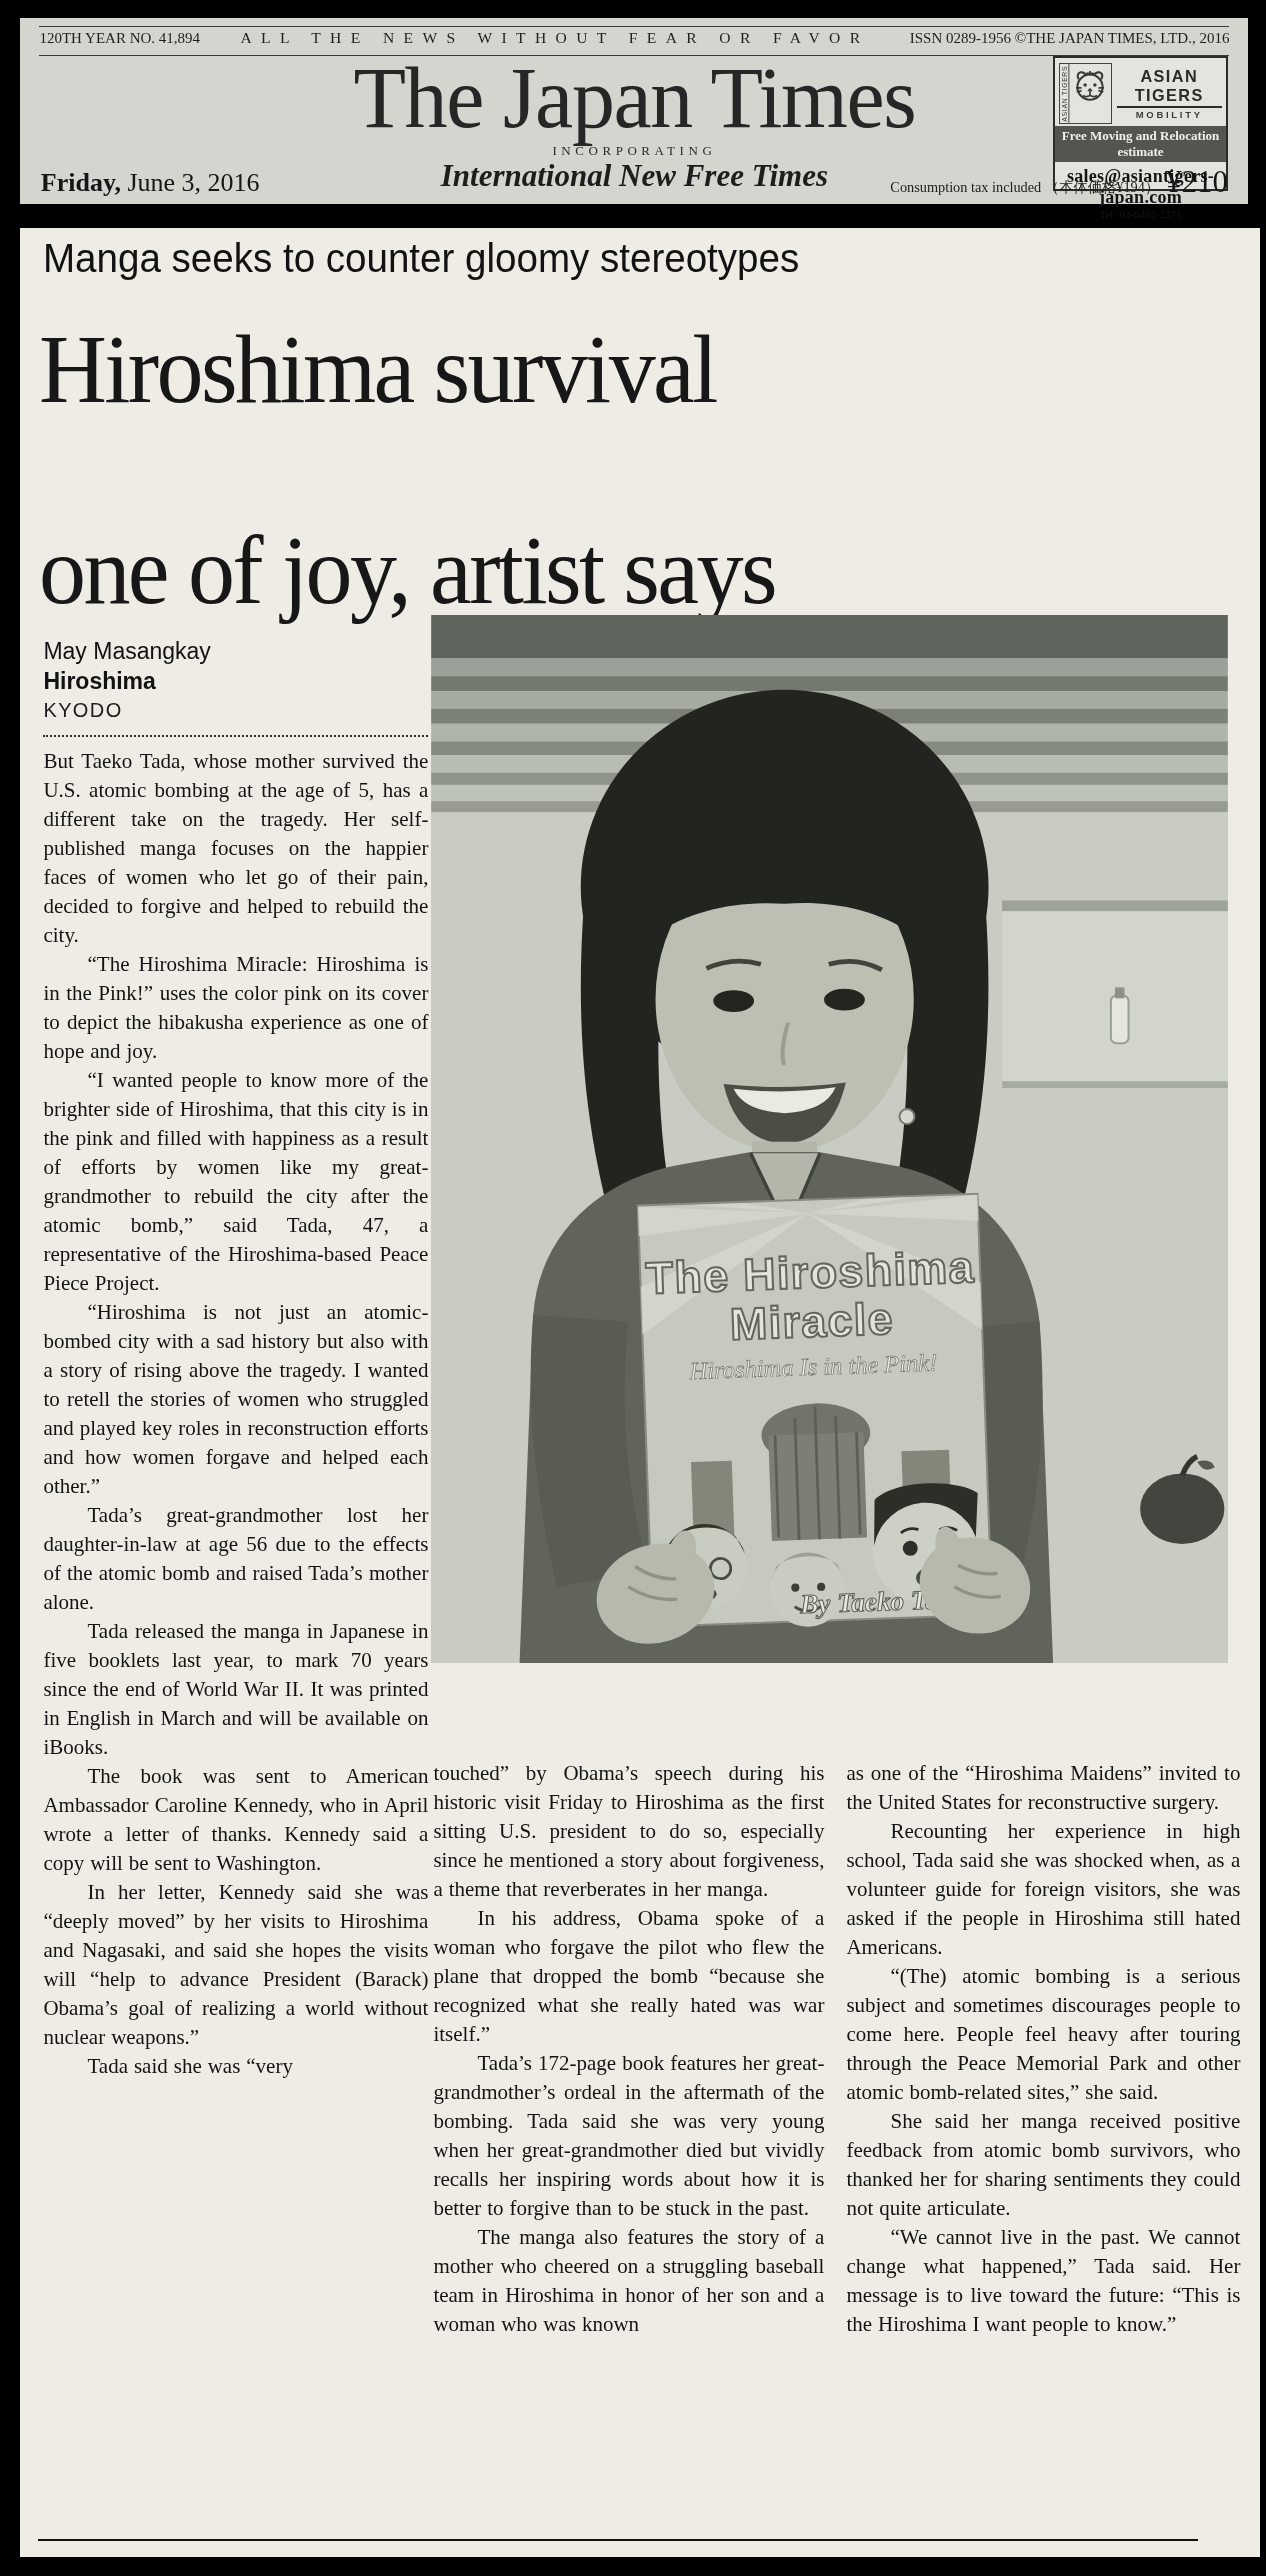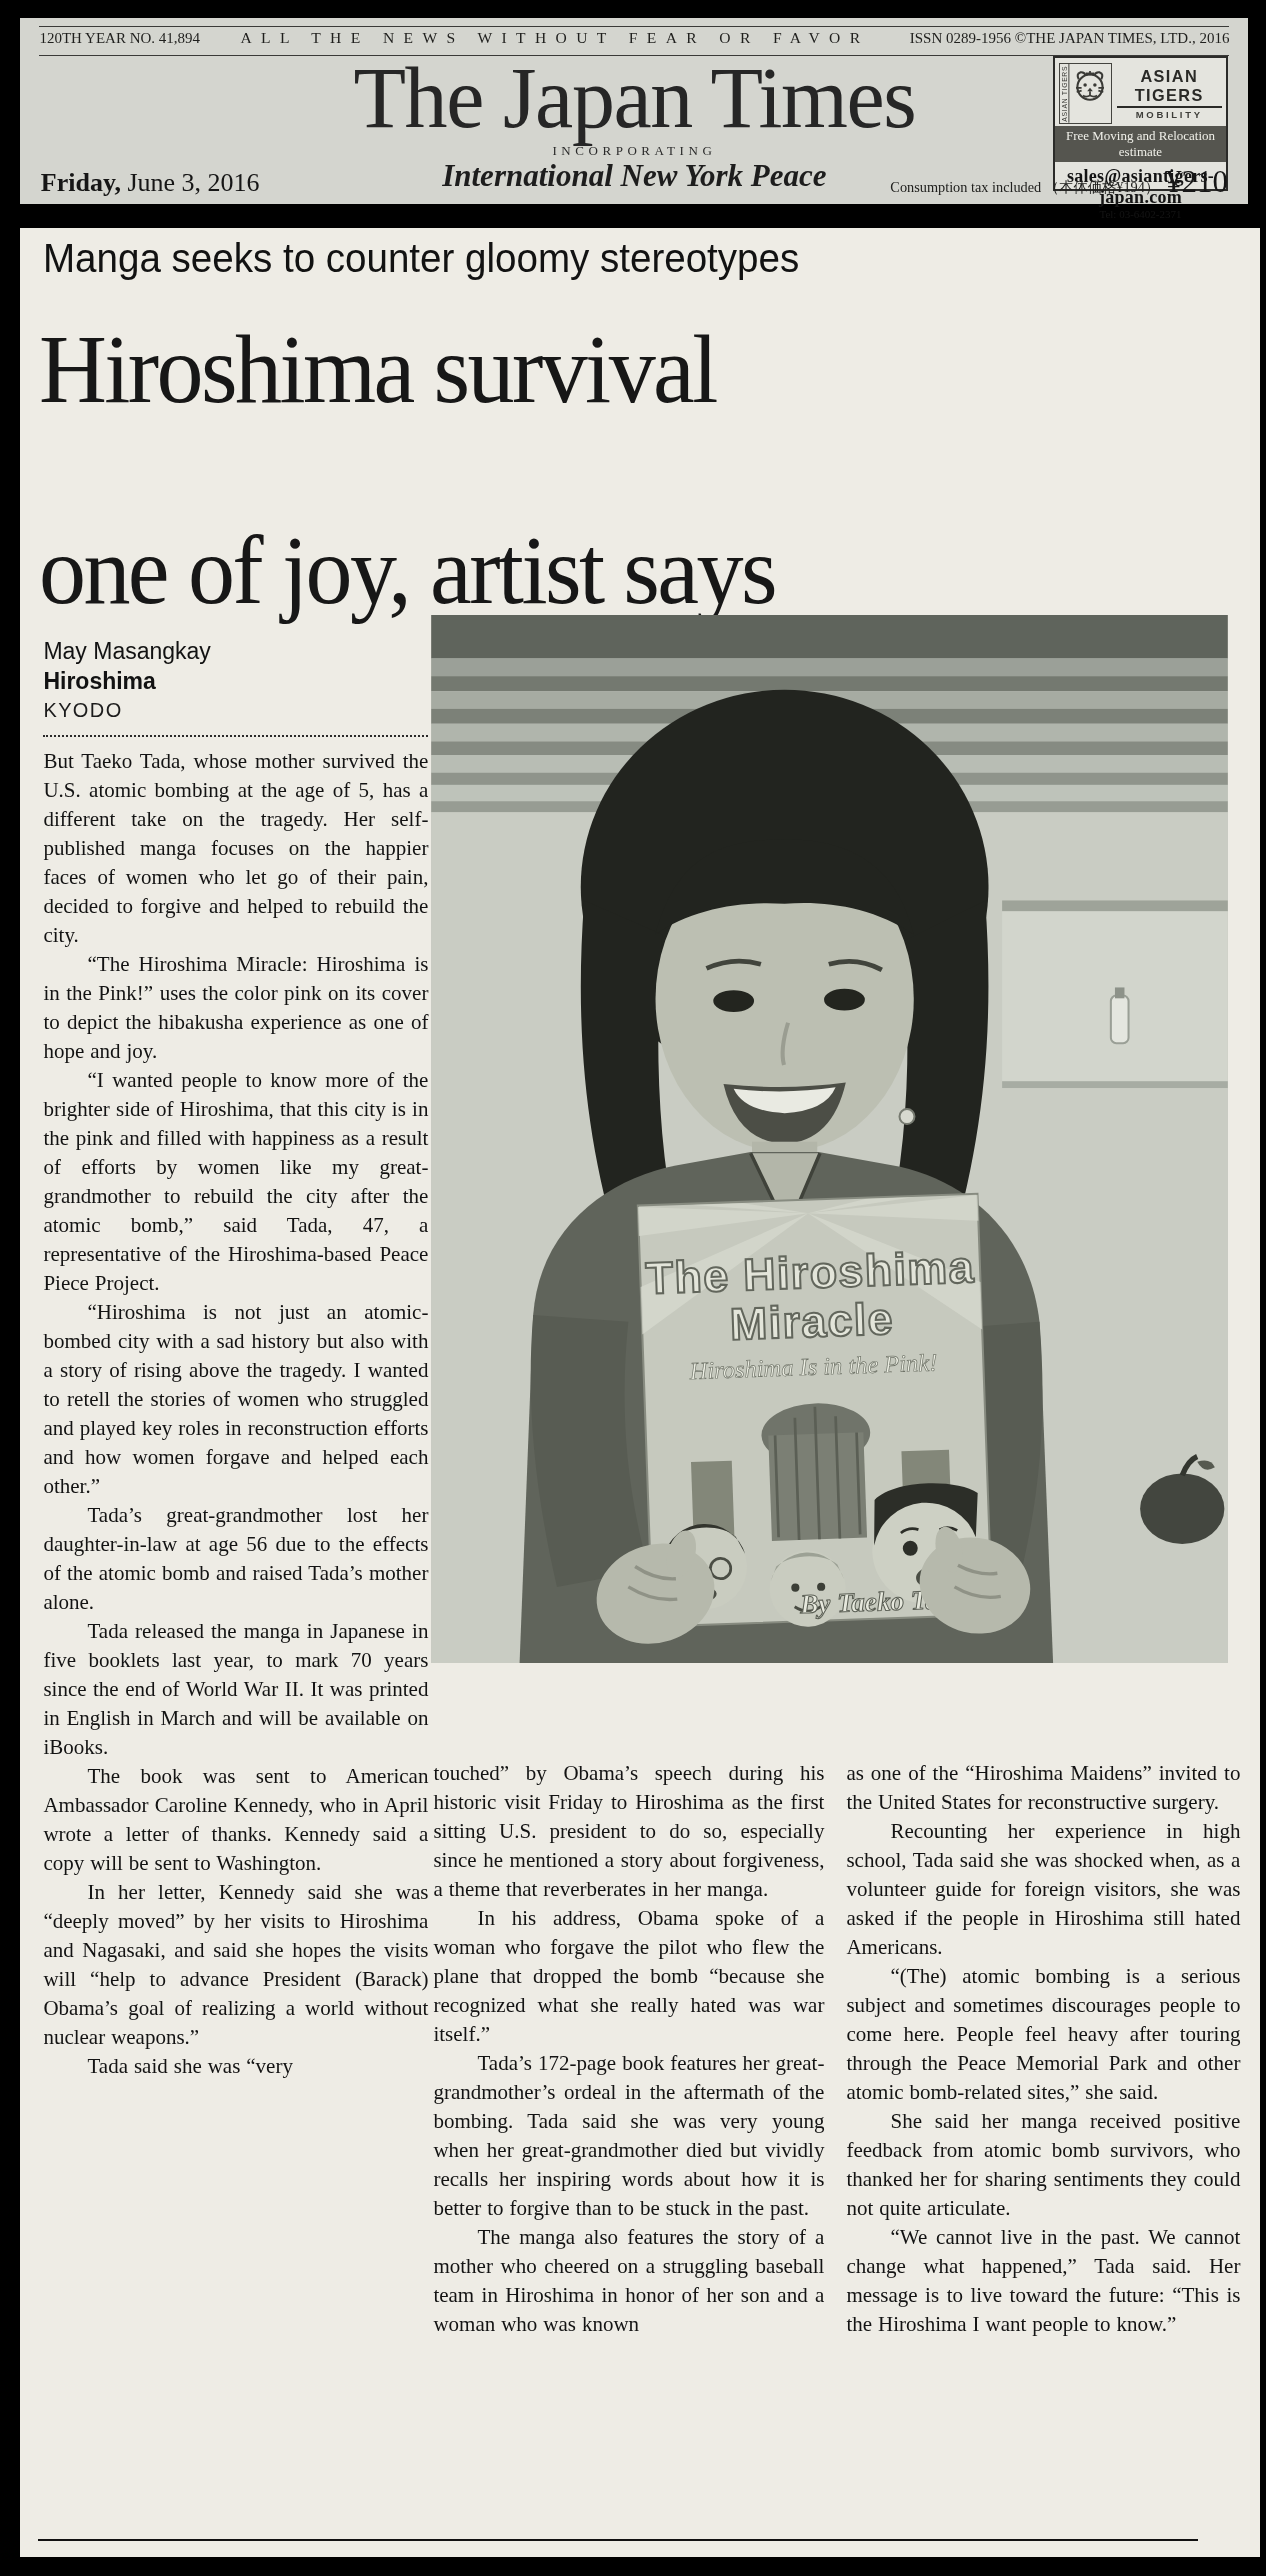--- a/index.html
+++ b/index.html
@@ -22,21 +22,21 @@
   .logo-title{font-size:86px;line-height:1;letter-spacing:-1.4px;color:#262626;}
   .logo-incorporating{font-size:13px;letter-spacing:.35em;color:#2b2b2b;margin-top:2.7px;}
   .logo-inyt{font-size:31px;font-weight:bold;font-style:italic;color:#1d1d1d;line-height:1.1;}
   .tigers-ad{position:absolute;right:20.4px;top:38px;width:175px;height:135px;border:2px solid #2b2b29;background:#e4e4de;box-sizing:border-box;}
   .tigers-top{display:flex;align-items:center;gap:4.1px;padding:5.4px 4.1px 2.7px;}
   .tiger-box{border:1.4px solid #44443f;display:flex;align-items:stretch;}
   .tiger-vert{writing-mode:vertical-rl;transform:rotate(180deg);font-family:"Liberation Sans",sans-serif;font-size:6.8px;letter-spacing:0.7px;color:#3a3a36;padding:1.4px 0.7px;border-left:0.7px solid #44443f;}
   .tigers-brand{flex:1;text-align:center;font-family:"Liberation Sans",sans-serif;}
   .tigers-brand .n{font-weight:bold;font-size:16.3px;letter-spacing:1.4px;color:#2a2a27;border-bottom:2px solid #2a2a27;padding-bottom:1.4px;}
   .tigers-brand .m{font-weight:bold;font-size:9.5px;letter-spacing:2.7px;color:#3d3d39;margin-top:1.4px;}
-  .tigers-banner{background:#55554f;color:#f0f0e9;font-weight:normal;font-size:13px;text-align:center;padding:2px 0;}
+  .tigers-banner{background:#55554f;color:#f0f0e9;font-weight:bold;font-size:13px;text-align:center;padding:2px 0;}
   .tigers-email{font-weight:bold;font-size:18px;text-align:center;margin-top:3.4px;letter-spacing:0.3px;}
   .tigers-tel{font-weight:normal;font-size:11px;text-align:center;}
   .date-line{position:absolute;left:20.4px;bottom:5.4px;font-size:26px;color:#161616;}
   .date-line .bold{font-weight:bold;}
   .price-line{position:absolute;right:20.4px;bottom:4.1px;font-size:14.3px;color:#20201e;}
   .price-line .big{font-size:31px;margin-left:6.8px;color:#161616;}
   
   .article{position:absolute;left:20.4px;top:228px;width:1228px;height:2329px;background:#eeece5;padding-left:12px;}
   .kicker{position:absolute;left:23px;top:6.8px;font-family:"Liberation Sans",sans-serif;font-size:41px;color:#121212;transform:scaleX(.94);transform-origin:left top;white-space:nowrap;}
   .headline{position:absolute;left:19px;top:41px;font-size:97px;line-height:201px;letter-spacing:-2.7px;color:#171717;transform:scaleX(.97);transform-origin:left top;white-space:nowrap;}
@@ -67,21 +67,21 @@
       <span>120TH YEAR NO. 41,894</span>
       <span class="edition-center">ALL THE NEWS WITHOUT FEAR OR FAVOR</span>
       <span>ISSN 0289-1956 ©THE JAPAN TIMES, LTD., 2016</span>
     </div>
     <div class="mast-rule" style="top:37px"></div>
 
 
     <div class="logo-block">
       <div class="logo-title">The Japan Times</div>
       <div class="logo-incorporating">INCORPORATING</div>
-      <div class="logo-inyt">International New York Peace</div>
+      <div class="logo-inyt">International New Free Times</div>
     </div>
 
     <div class="tigers-ad">
       <div class="tigers-top">
         <div class="tiger-box">
           <span class="tiger-vert">ASIAN TIGERS</span>
           <svg width="42" height="42" viewBox="0 0 60 60">
             <circle cx="30" cy="33" r="18" fill="none" stroke="#3a3a36" stroke-width="3"></circle>
             <path d="M14 22 q-4 -8 2 -10 q6 -1 8 5 M46 22 q4 -8 -2 -10 q-6 -1 -8 5" fill="none" stroke="#3a3a36" stroke-width="3"></path>
             <path d="M22 16 q8 -6 16 0 M25 12 v5 M30 10 v6 M35 12 v5" fill="none" stroke="#3a3a36" stroke-width="2.5"></path>

